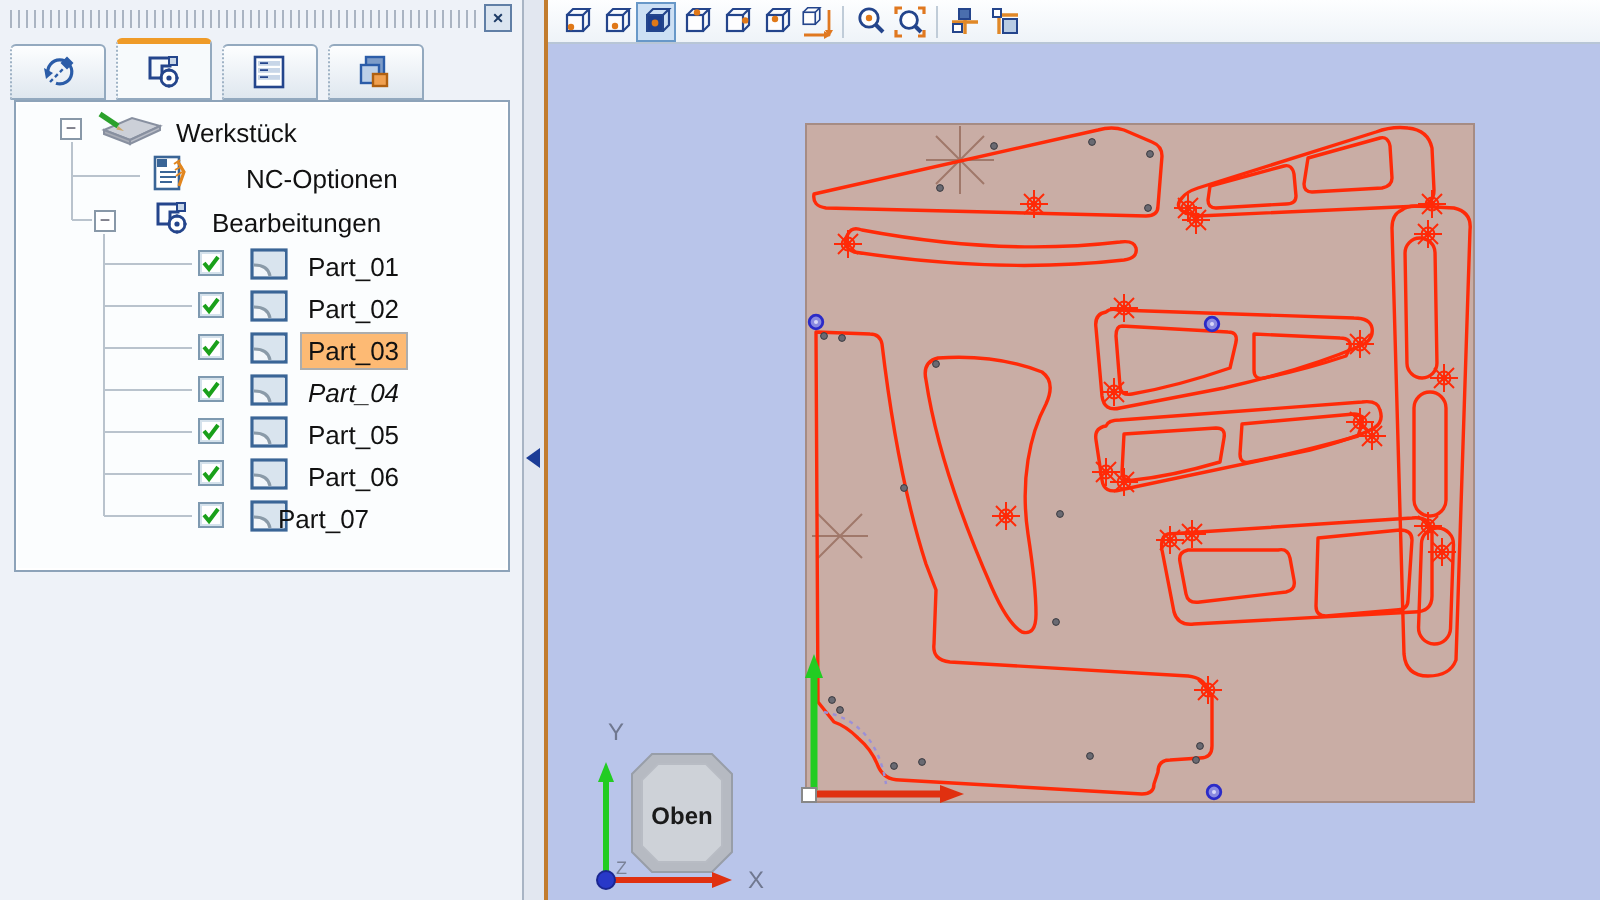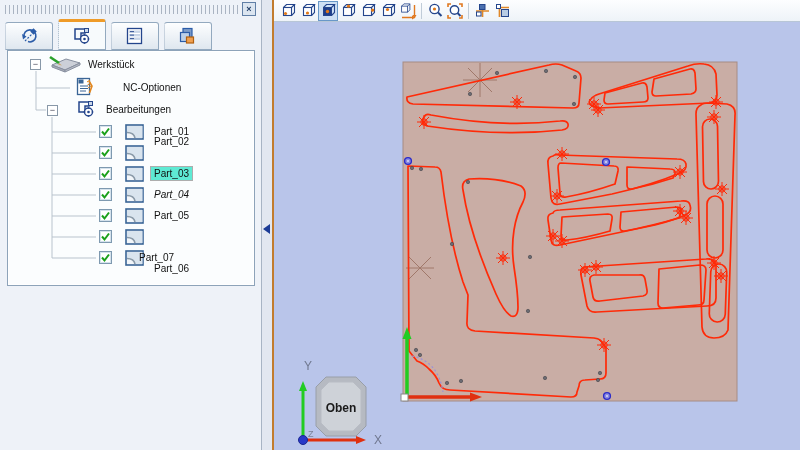--- a/index.html
+++ b/index.html
@@ -28,22 +28,22 @@
     align-items:center; justify-content:center; cursor:pointer;
     border-left:1px dotted #9fb2c5; }
   .tab.active { height:31px; background:#f7fafc; border-top:3px solid #ef9b28; }
 
   .tree-box { position:absolute; left:7px; right:6px; top:50px; height:236px;
     background:#fbfdfe; border:1px solid #8da3b9; box-shadow:inset 0 0 0 1px #ffffff; }
   .tree-inner { position:relative; width:100%; height:100%; }
   .t-abs { position:absolute; }
   .expander { width:11px; height:11px; background:#fff; border:1px solid #8898a8;
     color:#445; font-size:9px; line-height:8px; text-align:center; cursor:pointer; }
-  .t-label { font-size:10px; color:#111; padding:1px 3px; white-space:nowrap; cursor:default; }
-  .t-label.selected { background:#5eead4; outline:1px solid #adadad; }
+  .t-label { font-size:13px; color:#111; padding:1px 3px; white-space:nowrap; cursor:default; }
+  .t-label.selected { background:#fdba74; outline:1px solid #adadad; }
   .connectors { position:absolute; inset:0; }
 
   
   .viewport { flex:1 1 auto; height:450px; border-left:2px solid #c27c2e;
     display:flex; flex-direction:column; background:#b9c5ea; }
   .vp-toolbar { height:22px; background:linear-gradient(#fdfeff,#eef3f8);
     border-bottom:1px solid #b8c6d6; display:flex; align-items:center; padding-left:4px; }
   .tb-btn { width:20px; height:20px; display:flex; align-items:center; justify-content:center;
     border:1px solid transparent; cursor:pointer; }
   .tb-btn.active { background:#cde0f4; border:1px solid #6898c8; }
@@ -177,21 +177,21 @@
     <svg class="t-abs part-checkbox" width="13" height="13" style="left: 91px; top: 95px;">
       <rect x="0.5" y="0.5" width="12" height="12" fill="#fff" stroke="#7e99b0"></rect>
       <rect x="1.5" y="1.5" width="10" height="10" fill="none" stroke="#d5e2ec"></rect>
       <polyline class="check" points="3,6.5 5.5,9.5 10,3.5" fill="none" stroke="#1aa01a" stroke-width="2"></polyline>
     </svg>
     <svg class="t-abs part-icon" width="19" height="16" style="left: 117px; top: 94px;">
       <rect x="1" y="1" width="17" height="14" fill="#f2f6fa" stroke="#3a6596" stroke-width="1.6"></rect>
       <path d="M2,8.5 Q9,8.5 10,14 L17.5,14 L17.5,2 L2,2 Z" fill="#d9e4ee"></path>
       <path d="M2,8.5 Q9,8.5 10,14" stroke="#8a9aa8" stroke-width="1.6" fill="none"></path>
     </svg>
-    <span class="t-abs t-label part-label" style="left: 143px; top: 84px;">Part_02</span>
+    <span class="t-abs t-label part-label" style="left: 143px; top: 95px;">Part_02</span>
   </div>
 
   <div class="part-row">
     <svg class="t-abs part-checkbox" width="13" height="13" style="left: 91px; top: 116px;">
       <rect x="0.5" y="0.5" width="12" height="12" fill="#fff" stroke="#7e99b0"></rect>
       <rect x="1.5" y="1.5" width="10" height="10" fill="none" stroke="#d5e2ec"></rect>
       <polyline class="check" points="3,6.5 5.5,9.5 10,3.5" fill="none" stroke="#1aa01a" stroke-width="2"></polyline>
     </svg>
     <svg class="t-abs part-icon" width="19" height="16" style="left: 117px; top: 115px;">
       <rect x="1" y="1" width="17" height="14" fill="#f2f6fa" stroke="#3a6596" stroke-width="1.6"></rect>
@@ -233,21 +233,21 @@
     <svg class="t-abs part-checkbox" width="13" height="13" style="left: 91px; top: 179px;">
       <rect x="0.5" y="0.5" width="12" height="12" fill="#fff" stroke="#7e99b0"></rect>
       <rect x="1.5" y="1.5" width="10" height="10" fill="none" stroke="#d5e2ec"></rect>
       <polyline class="check" points="3,6.5 5.5,9.5 10,3.5" fill="none" stroke="#1aa01a" stroke-width="2"></polyline>
     </svg>
     <svg class="t-abs part-icon" width="19" height="16" style="left: 117px; top: 178px;">
       <rect x="1" y="1" width="17" height="14" fill="#f2f6fa" stroke="#3a6596" stroke-width="1.6"></rect>
       <path d="M2,8.5 Q9,8.5 10,14 L17.5,14 L17.5,2 L2,2 Z" fill="#d9e4ee"></path>
       <path d="M2,8.5 Q9,8.5 10,14" stroke="#8a9aa8" stroke-width="1.6" fill="none"></path>
     </svg>
-    <span class="t-abs t-label part-label" style="left: 143px; top: 179px; margin-top: 32px;">Part_06</span>
+    <span class="t-abs t-label part-label" style="left: 143px; top: 179px;">Part_06</span>
   </div>
 
   <div class="part-row">
     <svg class="t-abs part-checkbox" width="13" height="13" style="left: 91px; top: 200px;">
       <rect x="0.5" y="0.5" width="12" height="12" fill="#fff" stroke="#7e99b0"></rect>
       <rect x="1.5" y="1.5" width="10" height="10" fill="none" stroke="#d5e2ec"></rect>
       <polyline class="check" points="3,6.5 5.5,9.5 10,3.5" fill="none" stroke="#1aa01a" stroke-width="2"></polyline>
     </svg>
     <svg class="t-abs part-icon" width="19" height="16" style="left: 117px; top: 199px;">
       <rect x="1" y="1" width="17" height="14" fill="#f2f6fa" stroke="#3a6596" stroke-width="1.6"></rect>

